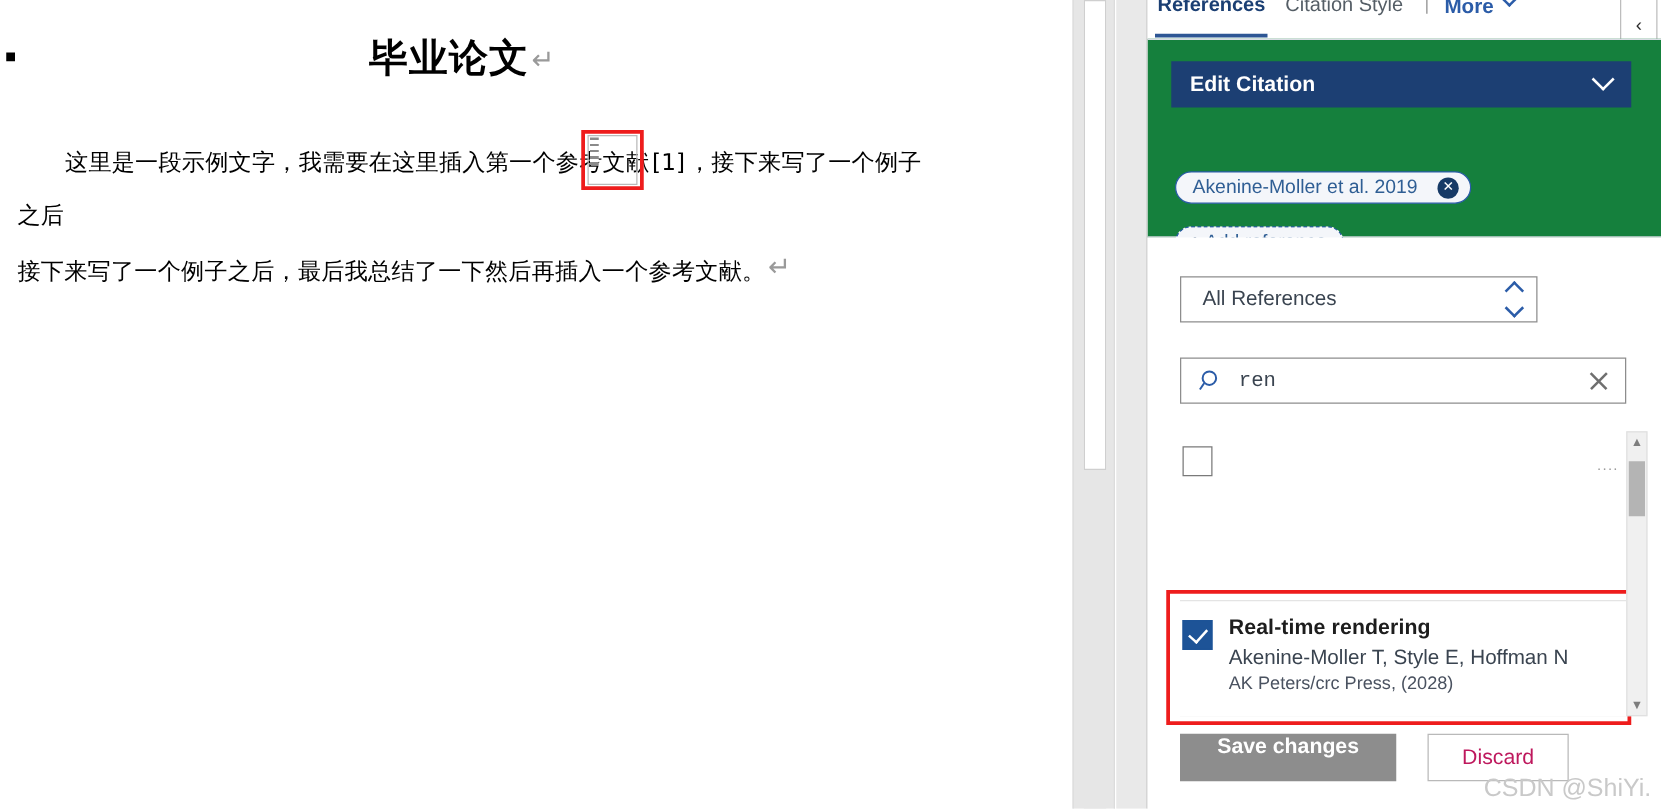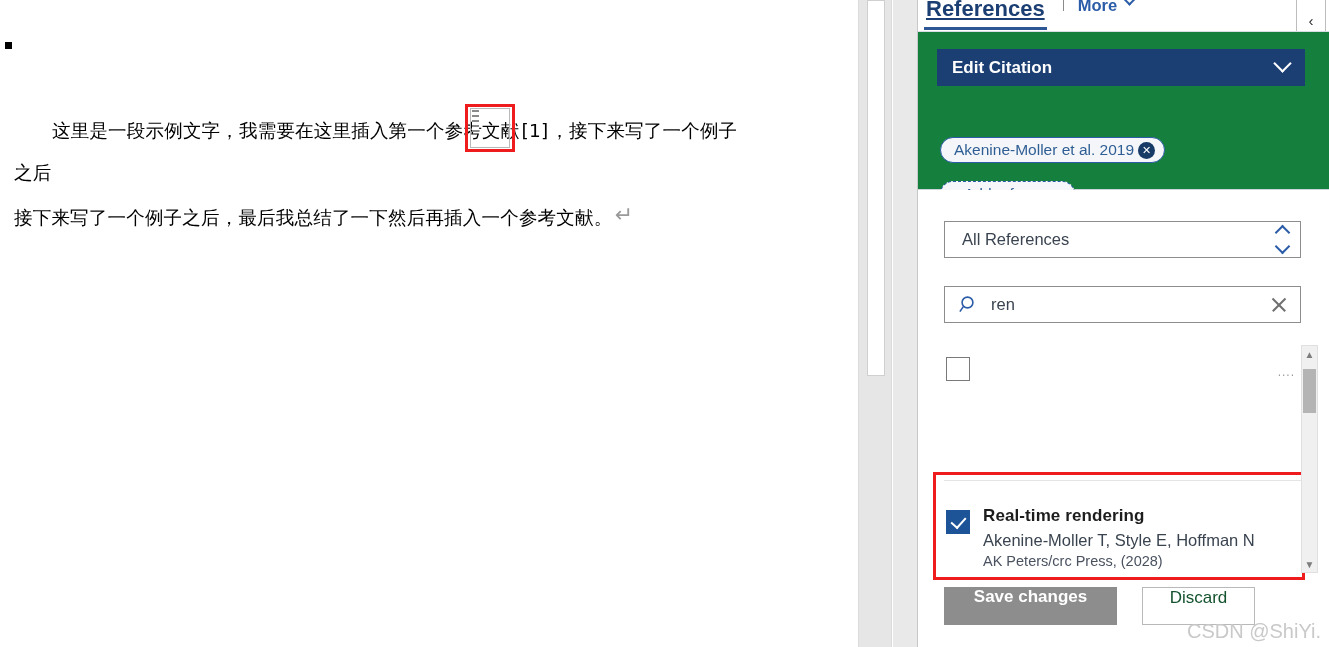--- a/index.html
+++ b/index.html
@@ -111,25 +111,24 @@
   .tabbar {
     position: absolute; left: 0; top: 0;
     width: 412px; height: 31px;
     background: #ffffff;
     display: flex; align-items: flex-start;
   }
   .tab {
     position: relative;
     height: 31px;
     padding: 0 8px;
-    font-size: 22px;
+    font-size: 16px;
     display: flex; align-items: flex-start;
     cursor: pointer;
     white-space: nowrap;
-    text-decoration: underline;
   }
   .tab span { position: relative; top: -4px; }
   .tab.active { color: #1b3f73; font-weight: bold; }
   .tab.active::after {
     content: ""; position: absolute;
     left: 6px; right: 6px; bottom: 1px; height: 3px;
     background: #2d5694;
   }
   .tab.inactive { color: #555e66; font-weight: normal; }
   .tab-sep {
@@ -186,21 +185,21 @@
   }
   .ref-chip {
     position: absolute; left: 22px; top: 105px;
     height: 26px;
     border: 1.5px solid #2b5ca8;
     border-radius: 14px;
     background: #f4f6fa;
     color: #2f5e94;
     font-size: 15.5px;
     display: inline-flex; align-items: center;
-    padding: 0 9px 0 13px; gap: 4px;
+    padding: 0 9px 0 13px; gap: 16px;
     box-sizing: border-box;
     cursor: pointer;
   }
   .chip-x {
     width: 17px; height: 17px; border-radius: 50%;
     background: #173a66; color: #ffffff;
     font-size: 11px; font-weight: bold;
     display: flex; align-items: center; justify-content: center;
     line-height: 1;
     cursor: pointer;
@@ -221,21 +220,21 @@
   .plus-glyph { font-size: 17px; font-weight: bold; color: #173a66; line-height: 1; }
 
   
   .panel-body {
     position: absolute; left: 0; top: 190px;
     width: 412px; height: 457px;
     background: #ffffff;
   }
   .select-box {
     position: absolute; left: 26px; top: 31px;
-    width: 357px; height: 37px;
+    width: 286px; height: 37px;
     border: 1px solid #8d8d8d;
     background: #ffffff;
     box-sizing: border-box;
     display: flex; align-items: center; justify-content: space-between;
     padding: 0 12px 0 17px;
     font-size: 16.5px; color: #3a4450;
     cursor: pointer;
   }
   .updown {
     display: flex; flex-direction: column; align-items: center;
@@ -253,21 +252,21 @@
     width: 357px; height: 37px;
     border: 1px solid #8d8d8d;
     background: #ffffff;
     box-sizing: border-box;
     display: flex; align-items: center;
     padding: 0 12px 0 14px;
     cursor: text;
   }
   .search-icon-svg { flex: 0 0 auto; margin-right: 12px; }
   .search-text {
-    flex: 1 1 auto; font-size: 16.5px; color: #3a4450;
+    flex: 1 1 auto; font-size: 16.5px; color: #3a4450; font-family: Liberation Mono, monospace;
   }
   .clear-x {
     width: 18px; height: 18px; position: relative; cursor: pointer;
   }
   .clear-x::before, .clear-x::after {
     content: ""; position: absolute; left: 0; top: 8px;
     width: 18px; height: 1.6px; background: #6f6f6f;
   }
   .clear-x::before { transform: rotate(45deg); }
   .clear-x::after  { transform: rotate(-45deg); }
@@ -335,21 +334,21 @@
   }
 
   
   .sel-ref-wrap {
     position: absolute; left: 26px; top: 290px;
     width: 357px; height: 93px;
     border-top: 1px solid #e4e4e4;
     box-sizing: border-box;
     background: #ffffff;
     display: flex; align-items: flex-start;
-    padding: 25px 0 0 0;
+    padding: 11px 0 0 0;
     cursor: pointer;
   }
   .red-box-ref {
     position: absolute; left: 15px; top: 282px;
     width: 372px; height: 108px;
     border: 3px solid #ee1c1c;
     box-sizing: border-box;
     pointer-events: none;
   }
   .ref-texts { flex: 1 1 auto; }
@@ -395,46 +394,49 @@
     background: #8d8d8d; color: #ffffff;
     border: none;
     font-size: 17px; font-weight: bold;
     font-family: "Liberation Sans", sans-serif;
     display: flex; align-items: flex-start; justify-content: center;
     cursor: pointer;
   }
   .btn-discard {
     position: absolute; left: 224px; top: 397px;
     width: 113px; height: 38px;
-    background: #ffffff; color: #14532d;
+    background: #ffffff; color: #be185d;
     border: 1px solid #b9b9b9;
     box-sizing: border-box;
     font-size: 17px;
     font-family: "Liberation Sans", sans-serif;
-    display: flex; justify-content: center;
+    display: flex; align-items: center; justify-content: center;
     cursor: pointer;
   }
 
   .watermark {
     position: absolute; right: 8px; bottom: 4px;
     font-size: 20px; color: #c9c9c9;
     font-family: "Liberation Sans", sans-serif;
     white-space: nowrap;
     user-select: none;
     text-align: right;
   }
 </style>
 </head>
 <body>
 
 <div id="root">
 
   <div class="doc-area">
     <div class="corner-bullet"></div>
 
+    <div class="doc-title">
+      <span>毕业论文</span><span class="pilcrow">↵</span>
+    </div>
 
     <div class="doc-para">
       <span class="indent"></span><span>这里是一段示例文字，我需要在这里插入第一个参考文献</span><span class="cite-field"><span>[1]</span></span><span>，接下来写了一个例子之后</span><br>
       <span>接下来写了一个例子之后，最后我总结了一下然后再插入一个参考文献。</span><span class="pilcrow">↵</span>
     </div>
 
     <div class="cite-inner-box"></div>
     <div class="cite-grip"></div>
     <div class="red-box-cite"></div>
   </div>
@@ -443,20 +445,23 @@
     <div class="doc-scroll-track"></div>
     <div class="doc-scroll-thumb"></div>
   </div>
   <div class="gap-strip"></div>
 
   <div class="panel">
 
     <div class="tabbar">
       <div class="tab active">
         <span>References</span>
+      </div>
+      <div class="tab inactive">
+        <span>Citation Style</span>
       </div>
       <div class="tab-sep"></div>
       <div class="tab-more">
         <span>More</span>
         <i class="chev"></i>
       </div>
       <div class="collapse-btn">
         <span>‹</span>
       </div>
     </div>

